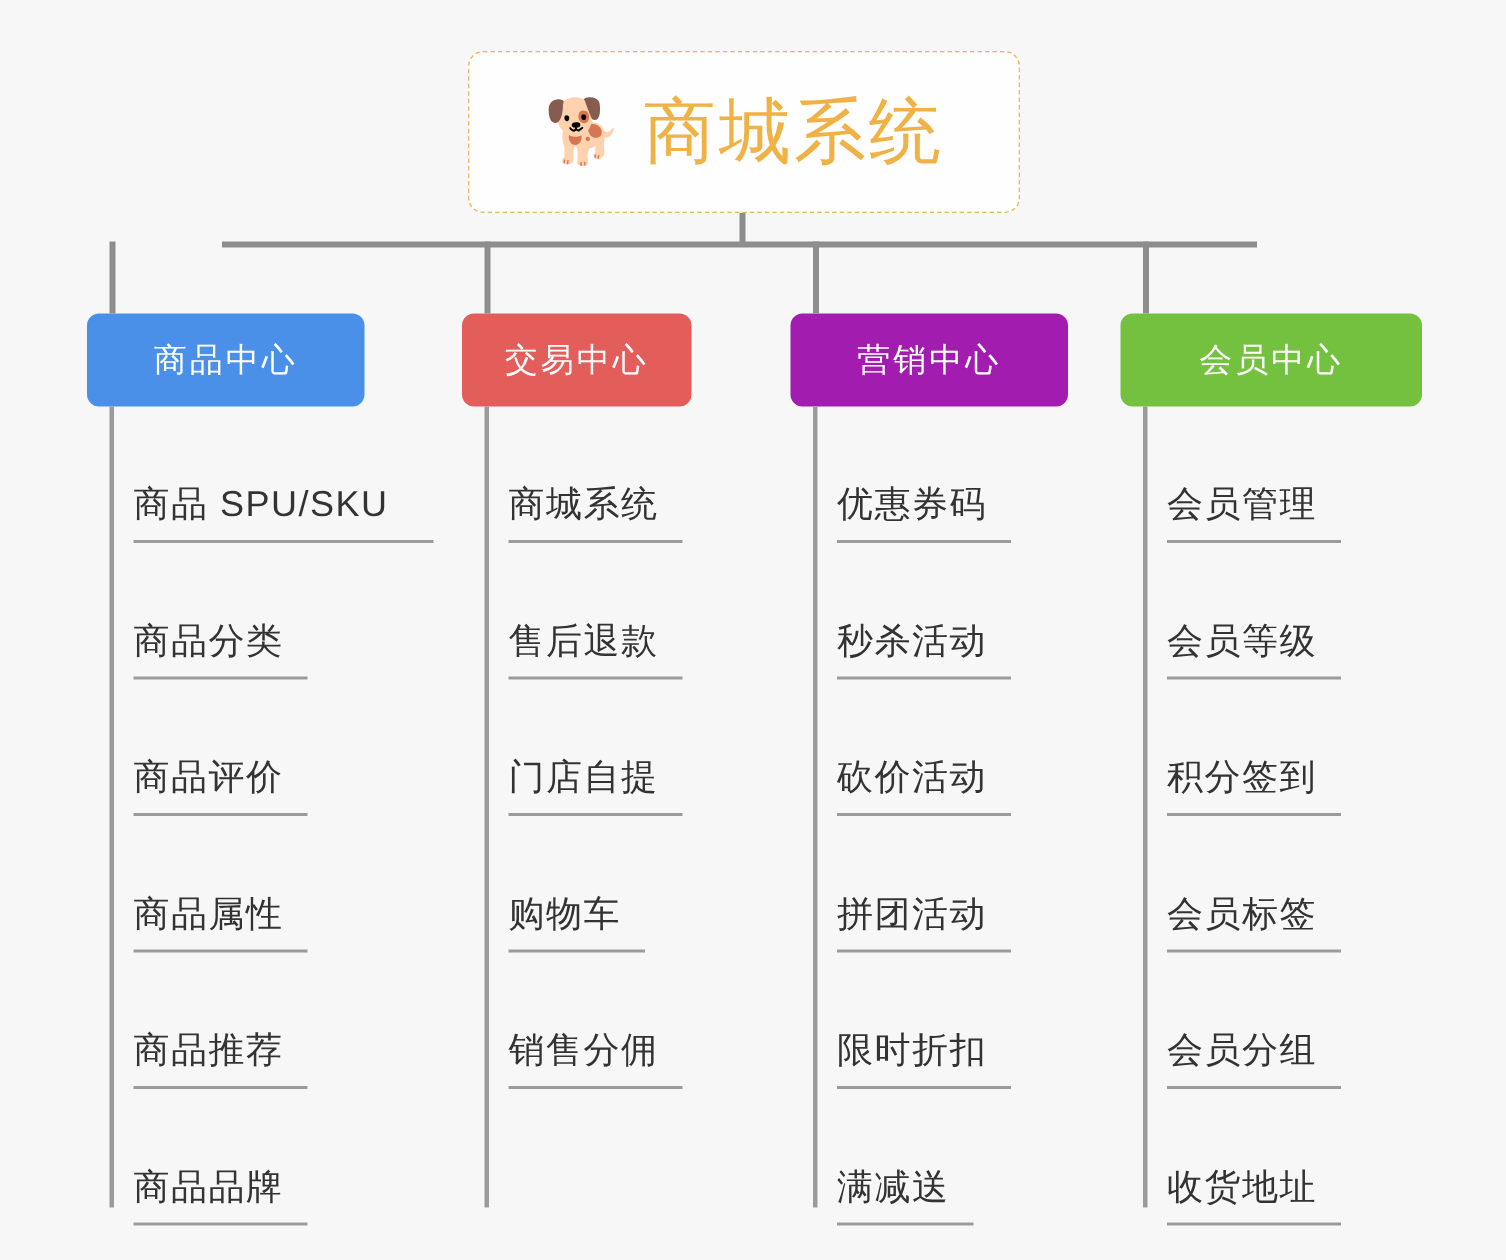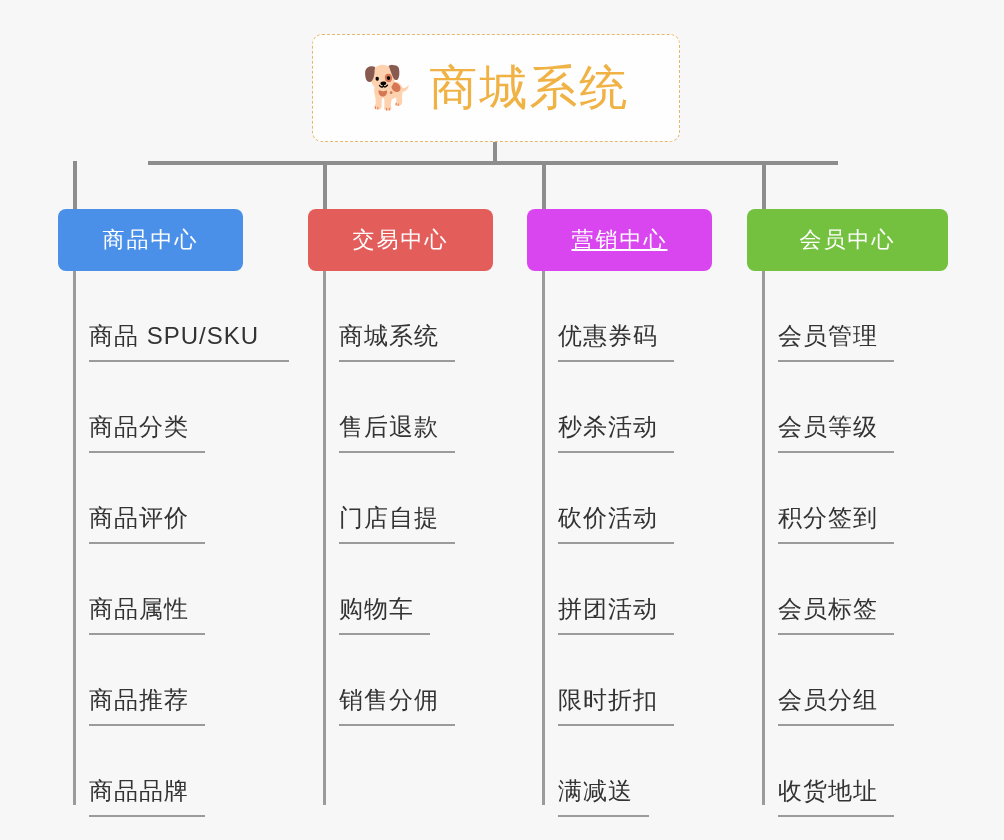--- a/index.html
+++ b/index.html
@@ -134,21 +134,21 @@
           </div>
           <div class="leaf">
             <span class="leaf-label">商品推荐</span>
           </div>
           <div class="leaf">
             <span class="leaf-label">商品品牌</span>
           </div>
         </div>
       </div>
       <div class="column" style="left: 308px; width: 185px;">
-        <div class="cat-box" style="background: rgb(227, 93, 91); width: 185px;">
+        <div class="cat-box" style="background: rgb(227, 93, 91); width: 153px;">
           <span>交易中心</span>
         </div>
         <div class="spine" style="height: 534px;"></div>
         <div class="leaf-list">
           <div class="leaf">
             <span class="leaf-label">商城系统</span>
           </div>
           <div class="leaf">
             <span class="leaf-label">售后退款</span>
           </div>
@@ -157,21 +157,21 @@
           </div>
           <div class="leaf">
             <span class="leaf-label">购物车</span>
           </div>
           <div class="leaf">
             <span class="leaf-label">销售分佣</span>
           </div>
         </div>
       </div>
       <div class="column" style="left: 527px; width: 185px;">
-        <div class="cat-box" style="background: #d946ef; width: 185px; text-decoration: underline;">
+        <div class="cat-box" style="background: #a21caf; width: 185px;">
           <span>营销中心</span>
         </div>
         <div class="spine" style="height: 534px;"></div>
         <div class="leaf-list">
           <div class="leaf">
             <span class="leaf-label">优惠券码</span>
           </div>
           <div class="leaf">
             <span class="leaf-label">秒杀活动</span>
           </div>

